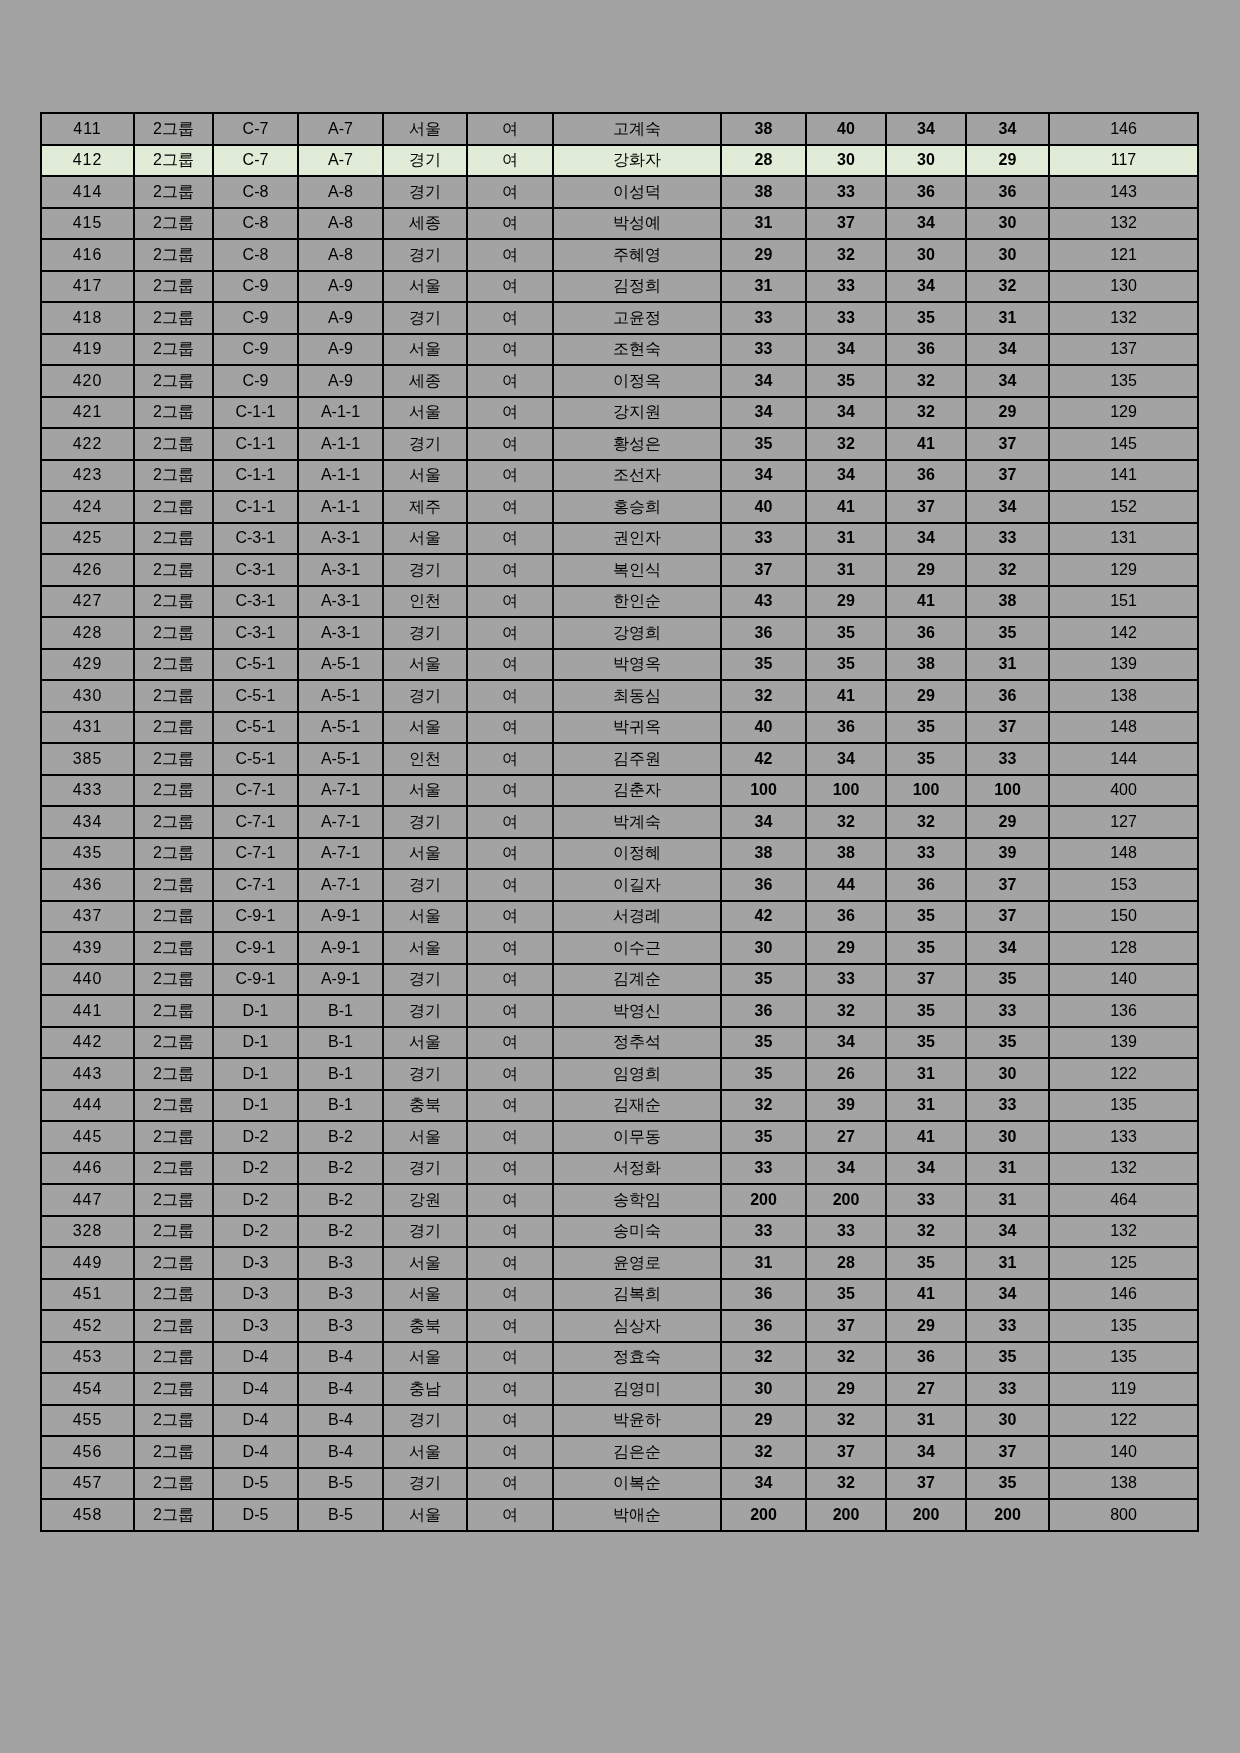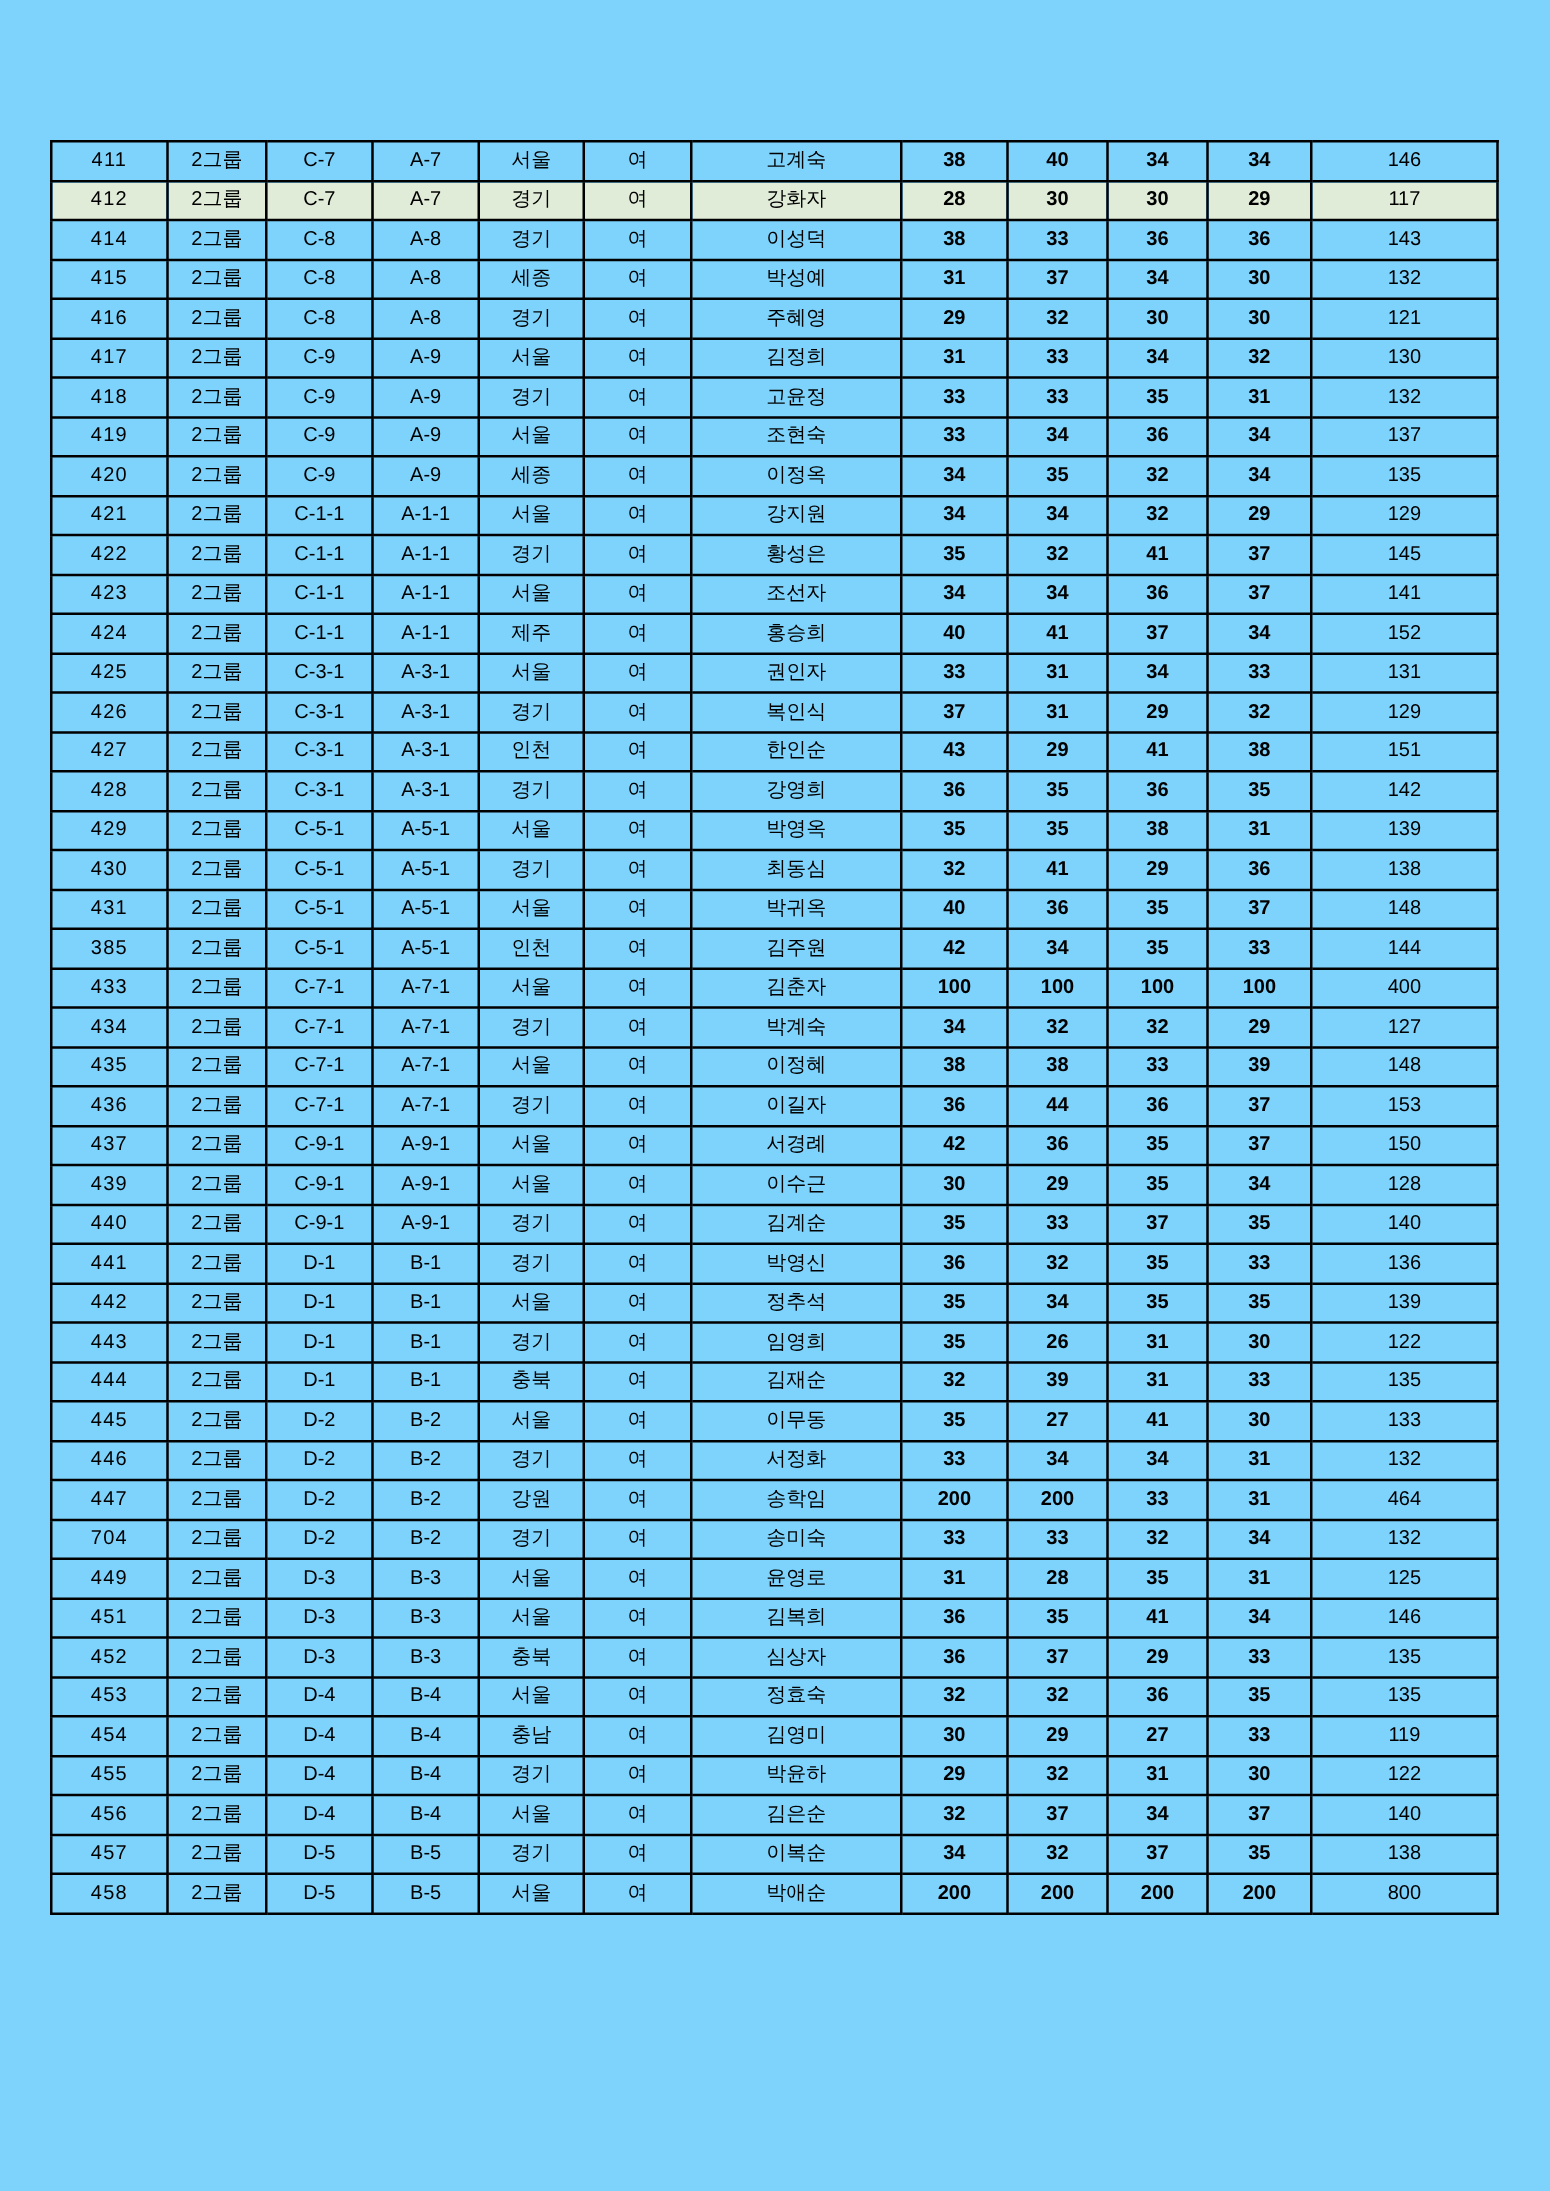--- a/index.html
+++ b/index.html
@@ -5,21 +5,21 @@
   html, body {
     margin: 0;
     padding: 0;
     background: #ffffff;
     font-family: "Liberation Sans", "DejaVu Sans", sans-serif;
   }
   .page {
     position: relative;
     width: 1240px;
     height: 1753px;
-    background: #7dd3fc;
+    background: #a3a3a3;
     overflow: hidden;
   }
   table.score-table {
     position: absolute;
     left: 40px;
     top: 112px;
     width: 1157px;
     border-collapse: collapse;
     table-layout: fixed;
   }
@@ -544,21 +544,21 @@
           <td>강원</td>
           <td>여</td>
           <td>송학임</td>
           <td class="c-score">200</td>
           <td class="c-score">200</td>
           <td class="c-score">33</td>
           <td class="c-score">31</td>
           <td class="c-total">464</td>
         </tr>
         <tr>
-          <td class="c-no">704</td>
+          <td class="c-no">328</td>
           <td>2그룹</td>
           <td>D-2</td>
           <td>B-2</td>
           <td>경기</td>
           <td>여</td>
           <td>송미숙</td>
           <td class="c-score">33</td>
           <td class="c-score">33</td>
           <td class="c-score">32</td>
           <td class="c-score">34</td>

